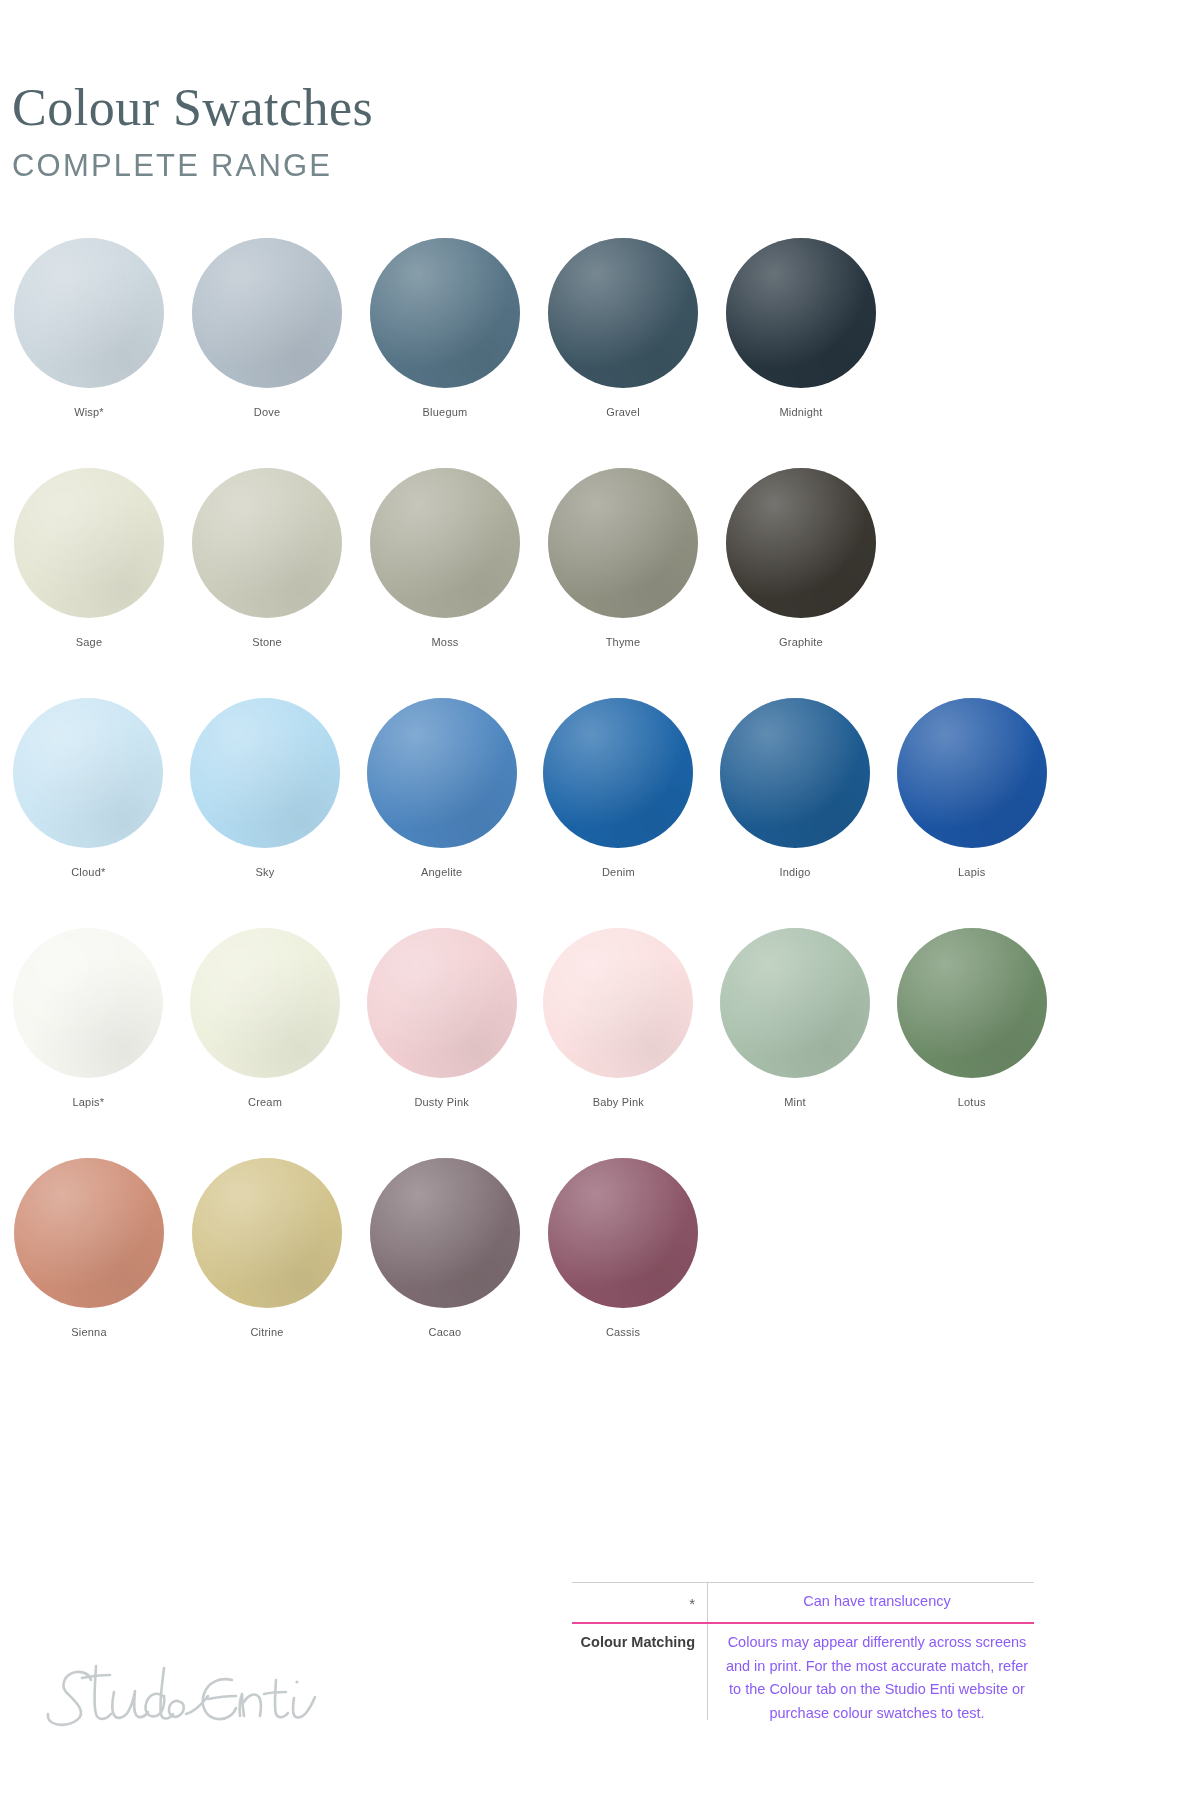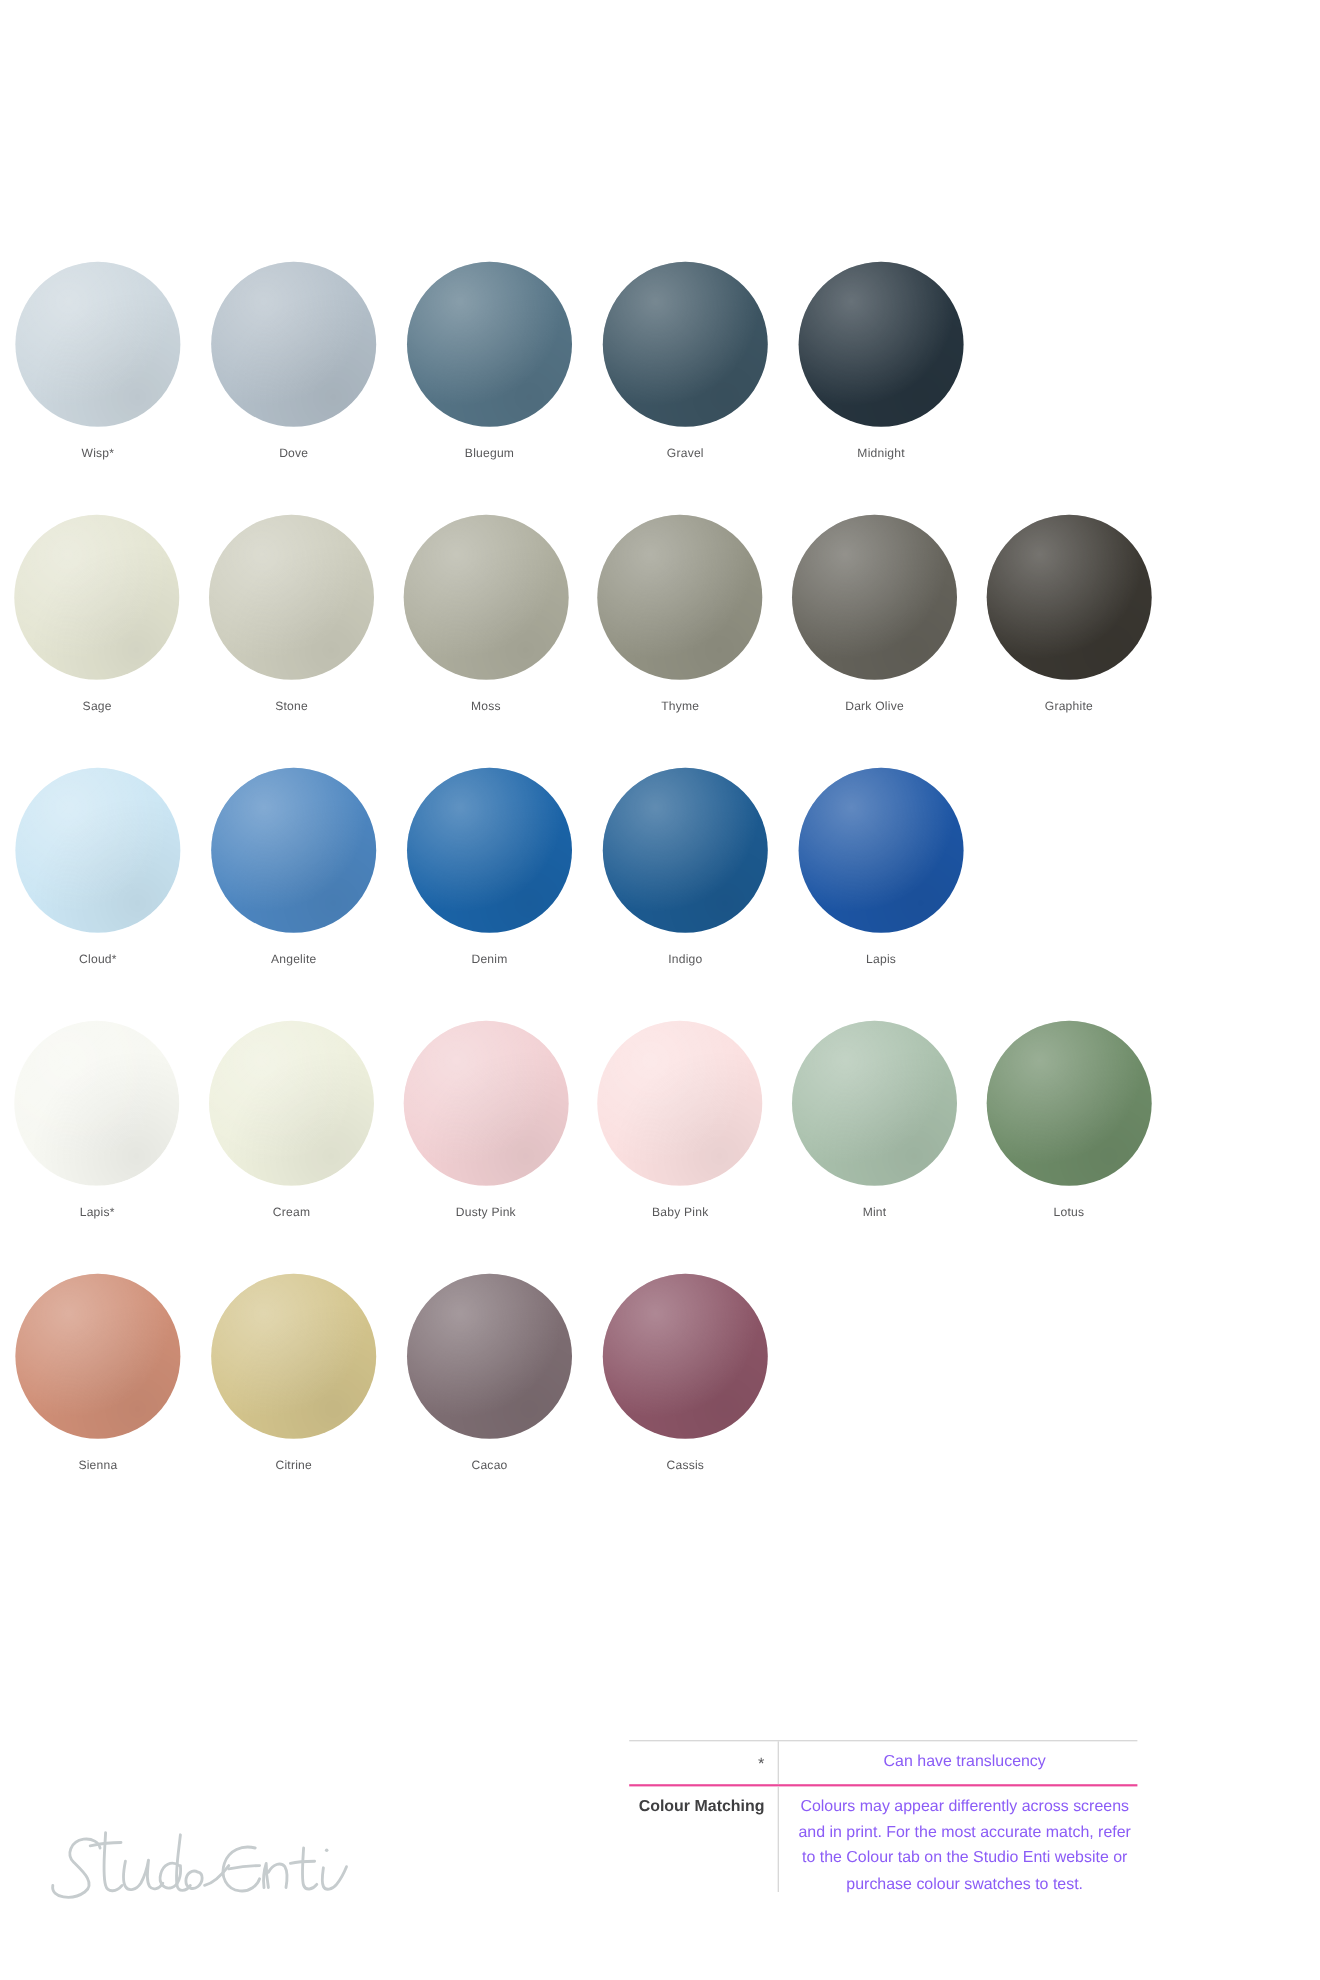--- a/index.html
+++ b/index.html
@@ -168,20 +168,24 @@
     height: 90px;
   }
 
   .signature svg { display: block; }
 </style>
 </head>
 <body>
 
 <div class="page">
 
+  <div class="header">
+    <div class="page-title">Colour Swatches</div>
+    <div class="page-subtitle">COMPLETE RANGE</div>
+  </div>
 
   <div class="grid" id="swatch-grid">
       <div class="swatch-row">
         <div class="swatch-cell">
           <div class="swatch-disc" style="background: rgb(204, 215, 222);"></div>
           <div class="swatch-label">Wisp*</div>
         </div>
         <div class="swatch-cell">
           <div class="swatch-disc" style="background: rgb(179, 191, 201);"></div>
           <div class="swatch-label">Dove</div>
@@ -210,32 +214,32 @@
         </div>
         <div class="swatch-cell">
           <div class="swatch-disc" style="background: rgb(174, 174, 158);"></div>
           <div class="swatch-label">Moss</div>
         </div>
         <div class="swatch-cell">
           <div class="swatch-disc" style="background: rgb(147, 147, 132);"></div>
           <div class="swatch-label">Thyme</div>
         </div>
         <div class="swatch-cell">
-          <div class="swatch-disc" style="background: rgb(101, 99, 91);"></div>
-          <div class="swatch-label">Dark Olive</div>
-        </div>
-        <div class="swatch-cell">
           <div class="swatch-disc" style="background: rgb(59, 56, 50);"></div>
           <div class="swatch-label">Graphite</div>
         </div>
       </div>
       <div class="swatch-row">
         <div class="swatch-cell">
           <div class="swatch-disc" style="background: rgb(203, 230, 244);"></div>
           <div class="swatch-label">Cloud*</div>
+        </div>
+        <div class="swatch-cell">
+          <div class="swatch-disc" style="background: rgb(179, 220, 242);"></div>
+          <div class="swatch-label">Sky</div>
         </div>
         <div class="swatch-cell">
           <div class="swatch-disc" style="background: rgb(77, 134, 192);"></div>
           <div class="swatch-label">Angelite</div>
         </div>
         <div class="swatch-cell">
           <div class="swatch-disc" style="background: rgb(27, 100, 168);"></div>
           <div class="swatch-label">Denim</div>
         </div>
         <div class="swatch-cell">

